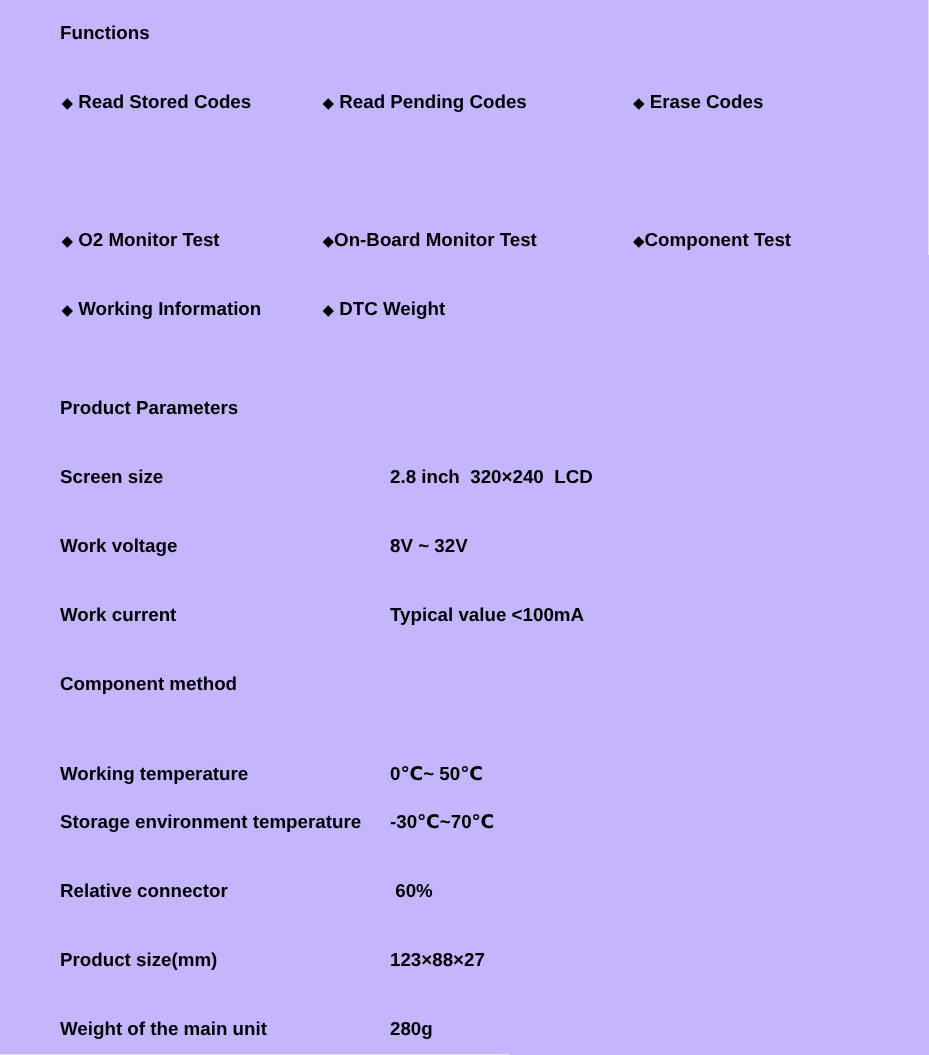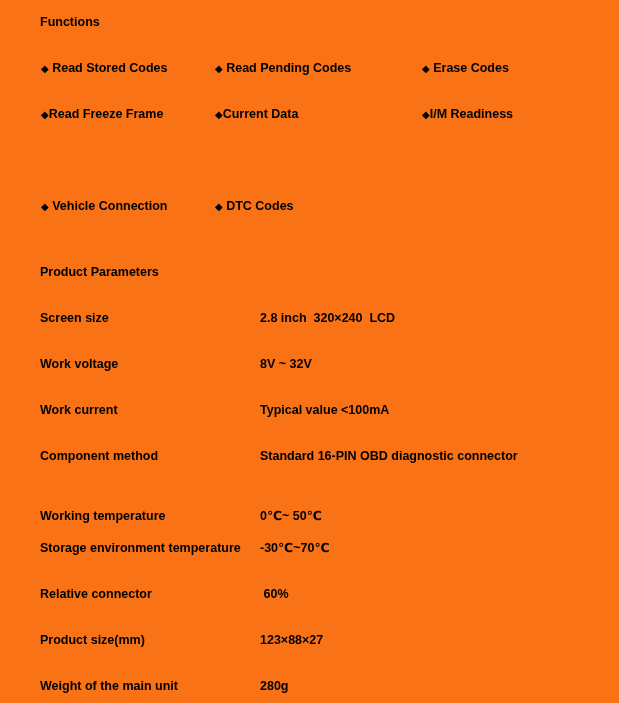--- a/index.html
+++ b/index.html
@@ -4,21 +4,21 @@
 <style>
   html, body {
     margin: 0;
     padding: 0;
     background: #ffffff;
   }
   .page {
     position: relative;
     width: 619px;
     height: 703px;
-    background: #f97316;
+    background: #c4b5fd;
     font-family: "Liberation Sans", "DejaVu Sans", sans-serif;
     font-weight: bold;
     font-size: 12.5px;
     color: #000000;
     overflow: hidden;
   }
   .heading {
     position: absolute;
     left: 40px;
     margin: 0;
@@ -73,30 +73,30 @@
 <div class="page">
 
   <h2 class="heading" style="top:15px">Functions</h2>
 
   <div class="frow" style="top:61px">
     <span class="fitem c1"><span class="bullet">◆</span><span> Read Stored Codes</span></span>
     <span class="fitem c2"><span class="bullet">◆</span><span> Read Pending Codes</span></span>
     <span class="fitem c3"><span class="bullet">◆</span><span> Erase Codes</span></span>
   </div>
 
-  <div class="frow" style="top:107px">
-    <span class="fitem c1"><span class="bullet">◆</span><span>Read Freeze Frame</span></span>
-    <span class="fitem c2"><span class="bullet">◆</span><span>Current Data</span></span>
-    <span class="fitem c3"><span class="bullet">◆</span><span>I/M Readiness</span></span>
+
+  <div class="frow" style="top:153px">
+    <span class="fitem c1"><span class="bullet">◆</span><span> O2 Monitor Test</span></span>
+    <span class="fitem c2"><span class="bullet">◆</span><span>On-Board Monitor Test</span></span>
+    <span class="fitem c3"><span class="bullet">◆</span><span>Component Test</span></span>
   </div>
 
-
   <div class="frow" style="top:199px">
-    <span class="fitem c1"><span class="bullet">◆</span><span> Vehicle Connection</span></span>
-    <span class="fitem c2"><span class="bullet">◆</span><span> DTC Codes</span></span>
+    <span class="fitem c1"><span class="bullet">◆</span><span> Working Information</span></span>
+    <span class="fitem c2"><span class="bullet">◆</span><span> DTC Weight</span></span>
   </div>
 
   <h2 class="heading" style="top:265px">Product Parameters</h2>
 
   <div class="prow" style="top:311px">
     <span class="plabel">Screen size</span>
     <span class="pvalue">2.8 inch  320×240  LCD</span>
   </div>
 
   <div class="prow" style="top:357px">
@@ -104,21 +104,20 @@
     <span class="pvalue">8V ~ 32V</span>
   </div>
 
   <div class="prow" style="top:403px">
     <span class="plabel">Work current</span>
     <span class="pvalue">Typical value &lt;100mA</span>
   </div>
 
   <div class="prow" style="top:449px">
     <span class="plabel">Component method</span>
-    <span class="pvalue">Standard 16-PIN OBD diagnostic connector</span>
   </div>
 
   <div class="prow" style="top:509px">
     <span class="plabel">Working temperature</span>
     <span class="pvalue">0℃~ 50℃</span>
   </div>
 
   <div class="prow" style="top:541px">
     <span class="plabel">Storage environment temperature</span>
     <span class="pvalue">-30℃~70℃</span>

